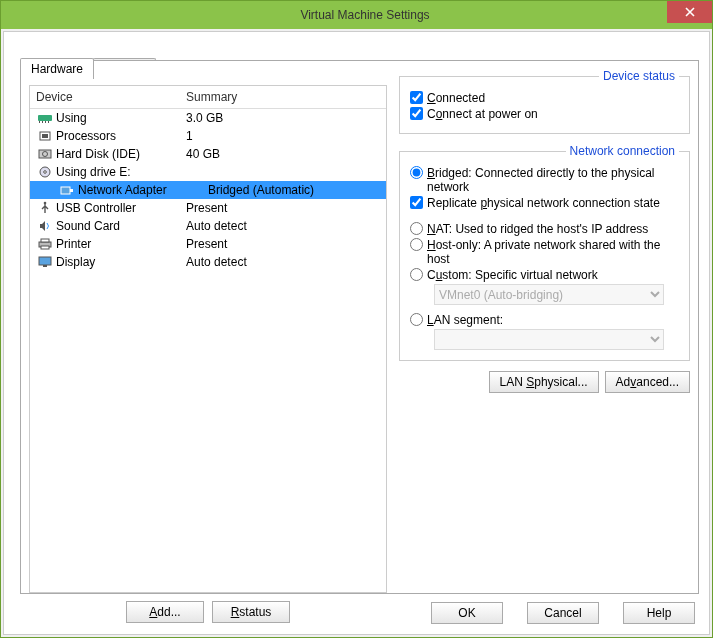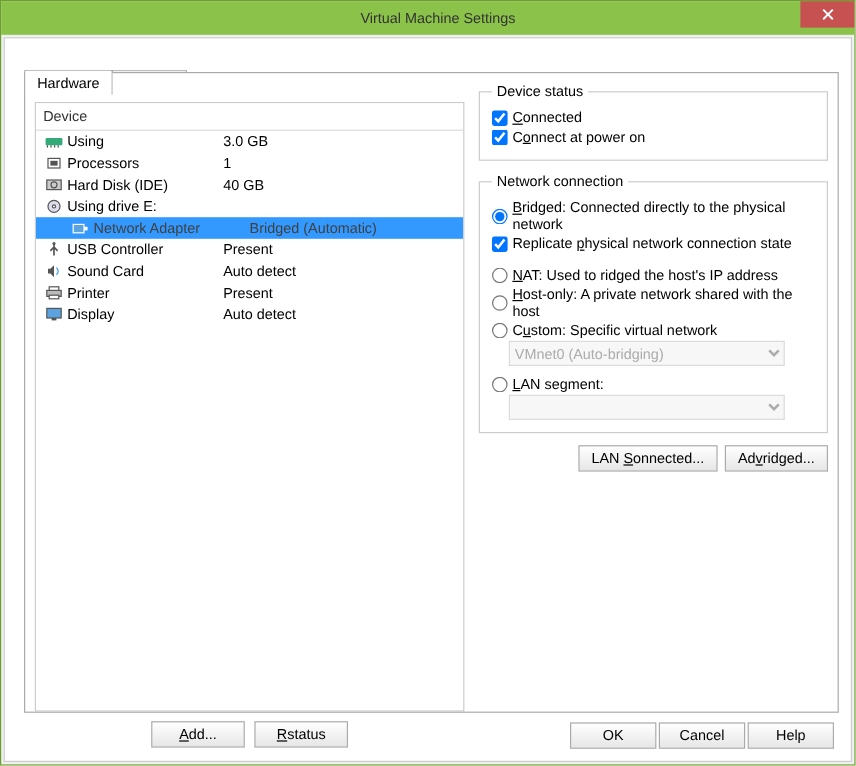--- a/index.html
+++ b/index.html
@@ -16,33 +16,33 @@
   .left-pane { position:absolute; top:24px; left:8px; width:358px; bottom:8px; }
   .device-list { border:1px solid #ccc; width:100%; height:508px; overflow:auto; }
   .dl-header { display:flex; border-bottom:1px solid #ddd; background:#fff; }
   .dl-header div { padding:4px 6px; color:#333; }
   .col-dev { width:150px; }
   .col-sum { flex:1; }
   .dl-row { display:flex; align-items:center; padding:1px 6px; cursor:default; }
   .dl-row .iconcell { width:18px; height:16px; display:flex; align-items:center; justify-content:center; margin-right:2px;}
   .dl-row .dev { width:130px; }
   .dl-row .sum { flex:1; }
-  .dl-row.selected { background:#3399ff; color:#404040;padding-left:28px; }
+  .dl-row.selected { background:#3399ff; color:#000000;padding-left:28px; }
   .btn-row { margin-top:8px; display:flex; justify-content:center; gap:8px; }
   button.std { min-width:78px; height:22px; border:1px solid #aaa; background:linear-gradient(#fff,#e6e6e6); cursor:pointer; padding:0 10px; }
   button.std:disabled { color:#888; }
   .right-pane { position:absolute; top:8px; left:378px; right:8px; bottom:8px; }
   fieldset { border:1px solid #ccc; margin:0 0 10px 0; padding:6px 10px 10px 10px; }
-  legend { color:#000000; padding:0 4px; }
-  label.chk, label.rad { display:flex; align-items:center; gap:4px; margin:2px 0; cursor:pointer;}
+  legend { color:#1d4ed8; padding:0 4px;text-align:right; }
+  label.chk, label.rad { display:flex; align-items:flex-start; gap:4px; margin:2px 0; cursor:pointer;}
   input[type=checkbox], input[type=radio] { margin:0; }
-  .ind1 { margin-left:14px; }
+  .ind1 { margin-left:24px; }
   select.combo { width:230px; height:21px; border:1px solid #ccc; background:#f4f4f4; color:#888; }
   .right-btns { display:flex; justify-content:flex-end; gap:6px; margin-top:4px; }
-  .footer-btns { position:absolute; right:14px; bottom:10px; display:flex; gap:2px;margin-left:16px; }
+  .footer-btns { position:absolute; right:14px; bottom:10px; display:flex; gap:24px;margin-left:16px; }
   .u { text-decoration: underline; }
   svg { display:block; }
 </style>
 </head>
 <body>
 
 <div class="window">
   <div class="titlebar">
     <span class="titlebar-text">Virtual Machine Settings</span>
     <div class="close-btn">
@@ -56,20 +56,21 @@
     <div class="tabs">
       <div class="tab active">Hardware</div>
       <div class="tab">Options</div>
     </div>
 
     <div class="tabpanel">
       <div class="left-pane">
         <div class="device-list">
           <div class="dl-header">
             <div class="col-dev">Device</div>
+            <div class="col-sum">Summary</div>
           </div>
           <div id="device-rows">
               <div class="dl-row">
                 <span class="iconcell">
                   <svg width="16" height="12">
                     <rect x="1" y="3" width="14" height="6" fill="#3a7" rx="1"></rect>
                     <rect x="2" y="9" width="1" height="2" fill="#555"></rect>
                     <rect x="5" y="9" width="1" height="2" fill="#555"></rect>
                     <rect x="8" y="9" width="1" height="2" fill="#555"></rect>
                     <rect x="11" y="9" width="1" height="2" fill="#555"></rect>
@@ -211,22 +212,22 @@
           <label class="rad">
             <input type="radio" name="nc" style="">
             <span><span class="u">L</span><span>AN segment:</span></span>
           </label>
           <div class="ind1">
             <select class="combo" disabled=""><option></option></select>
           </div>
         </fieldset>
 
         <div class="right-btns">
-          <button class="std">LAN <span class="u">S</span><span>onnected...</span></button>
-          <button class="std">Ad<span class="u">v</span><span>ridged...</span></button>
+          <button class="std">LAN <span class="u">S</span><span>physical...</span></button>
+          <button class="std">Ad<span class="u">v</span><span>anced...</span></button>
         </div>
       </div>
     </div>
 
     <div class="footer-btns">
       <button class="std" style="min-width:72px">OK</button>
       <button class="std" style="min-width:72px">Cancel</button>
       <button class="std" style="min-width:72px">Help</button>
     </div>
   </div>

